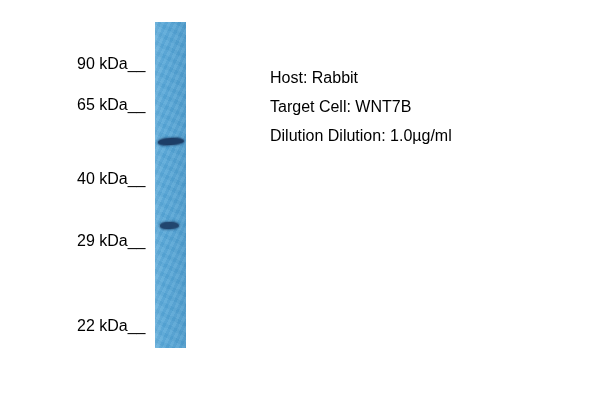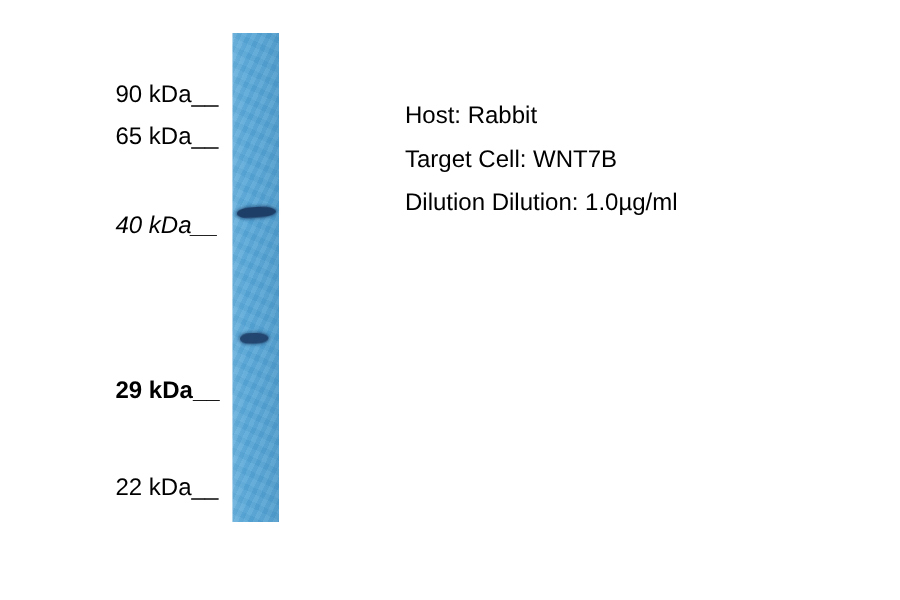--- a/index.html
+++ b/index.html
@@ -56,23 +56,23 @@
   
   .marker {
     position: absolute;
     left: 77px;
     font-size: 16px;
     line-height: 18px;
     white-space: pre;
     color: var(--color-text, #000000);
   }
   .marker-90 { top: 55px; }
-  .marker-65 { top: 83px; text-align: right; }
-  .marker-40 { top: 142px; font-style: italic; }
-  .marker-29 { top: 252px; font-weight: bold; }
+  .marker-65 { top: 96px; text-align: right; }
+  .marker-40 { top: 170px; }
+  .marker-29 { top: 232px; }
   .marker-22 { top: 317px; }
 
   
   .info-block {
     position: absolute;
     left: 270px;
     top: 66px;
   }
   .info-line {
     height: 29px;

